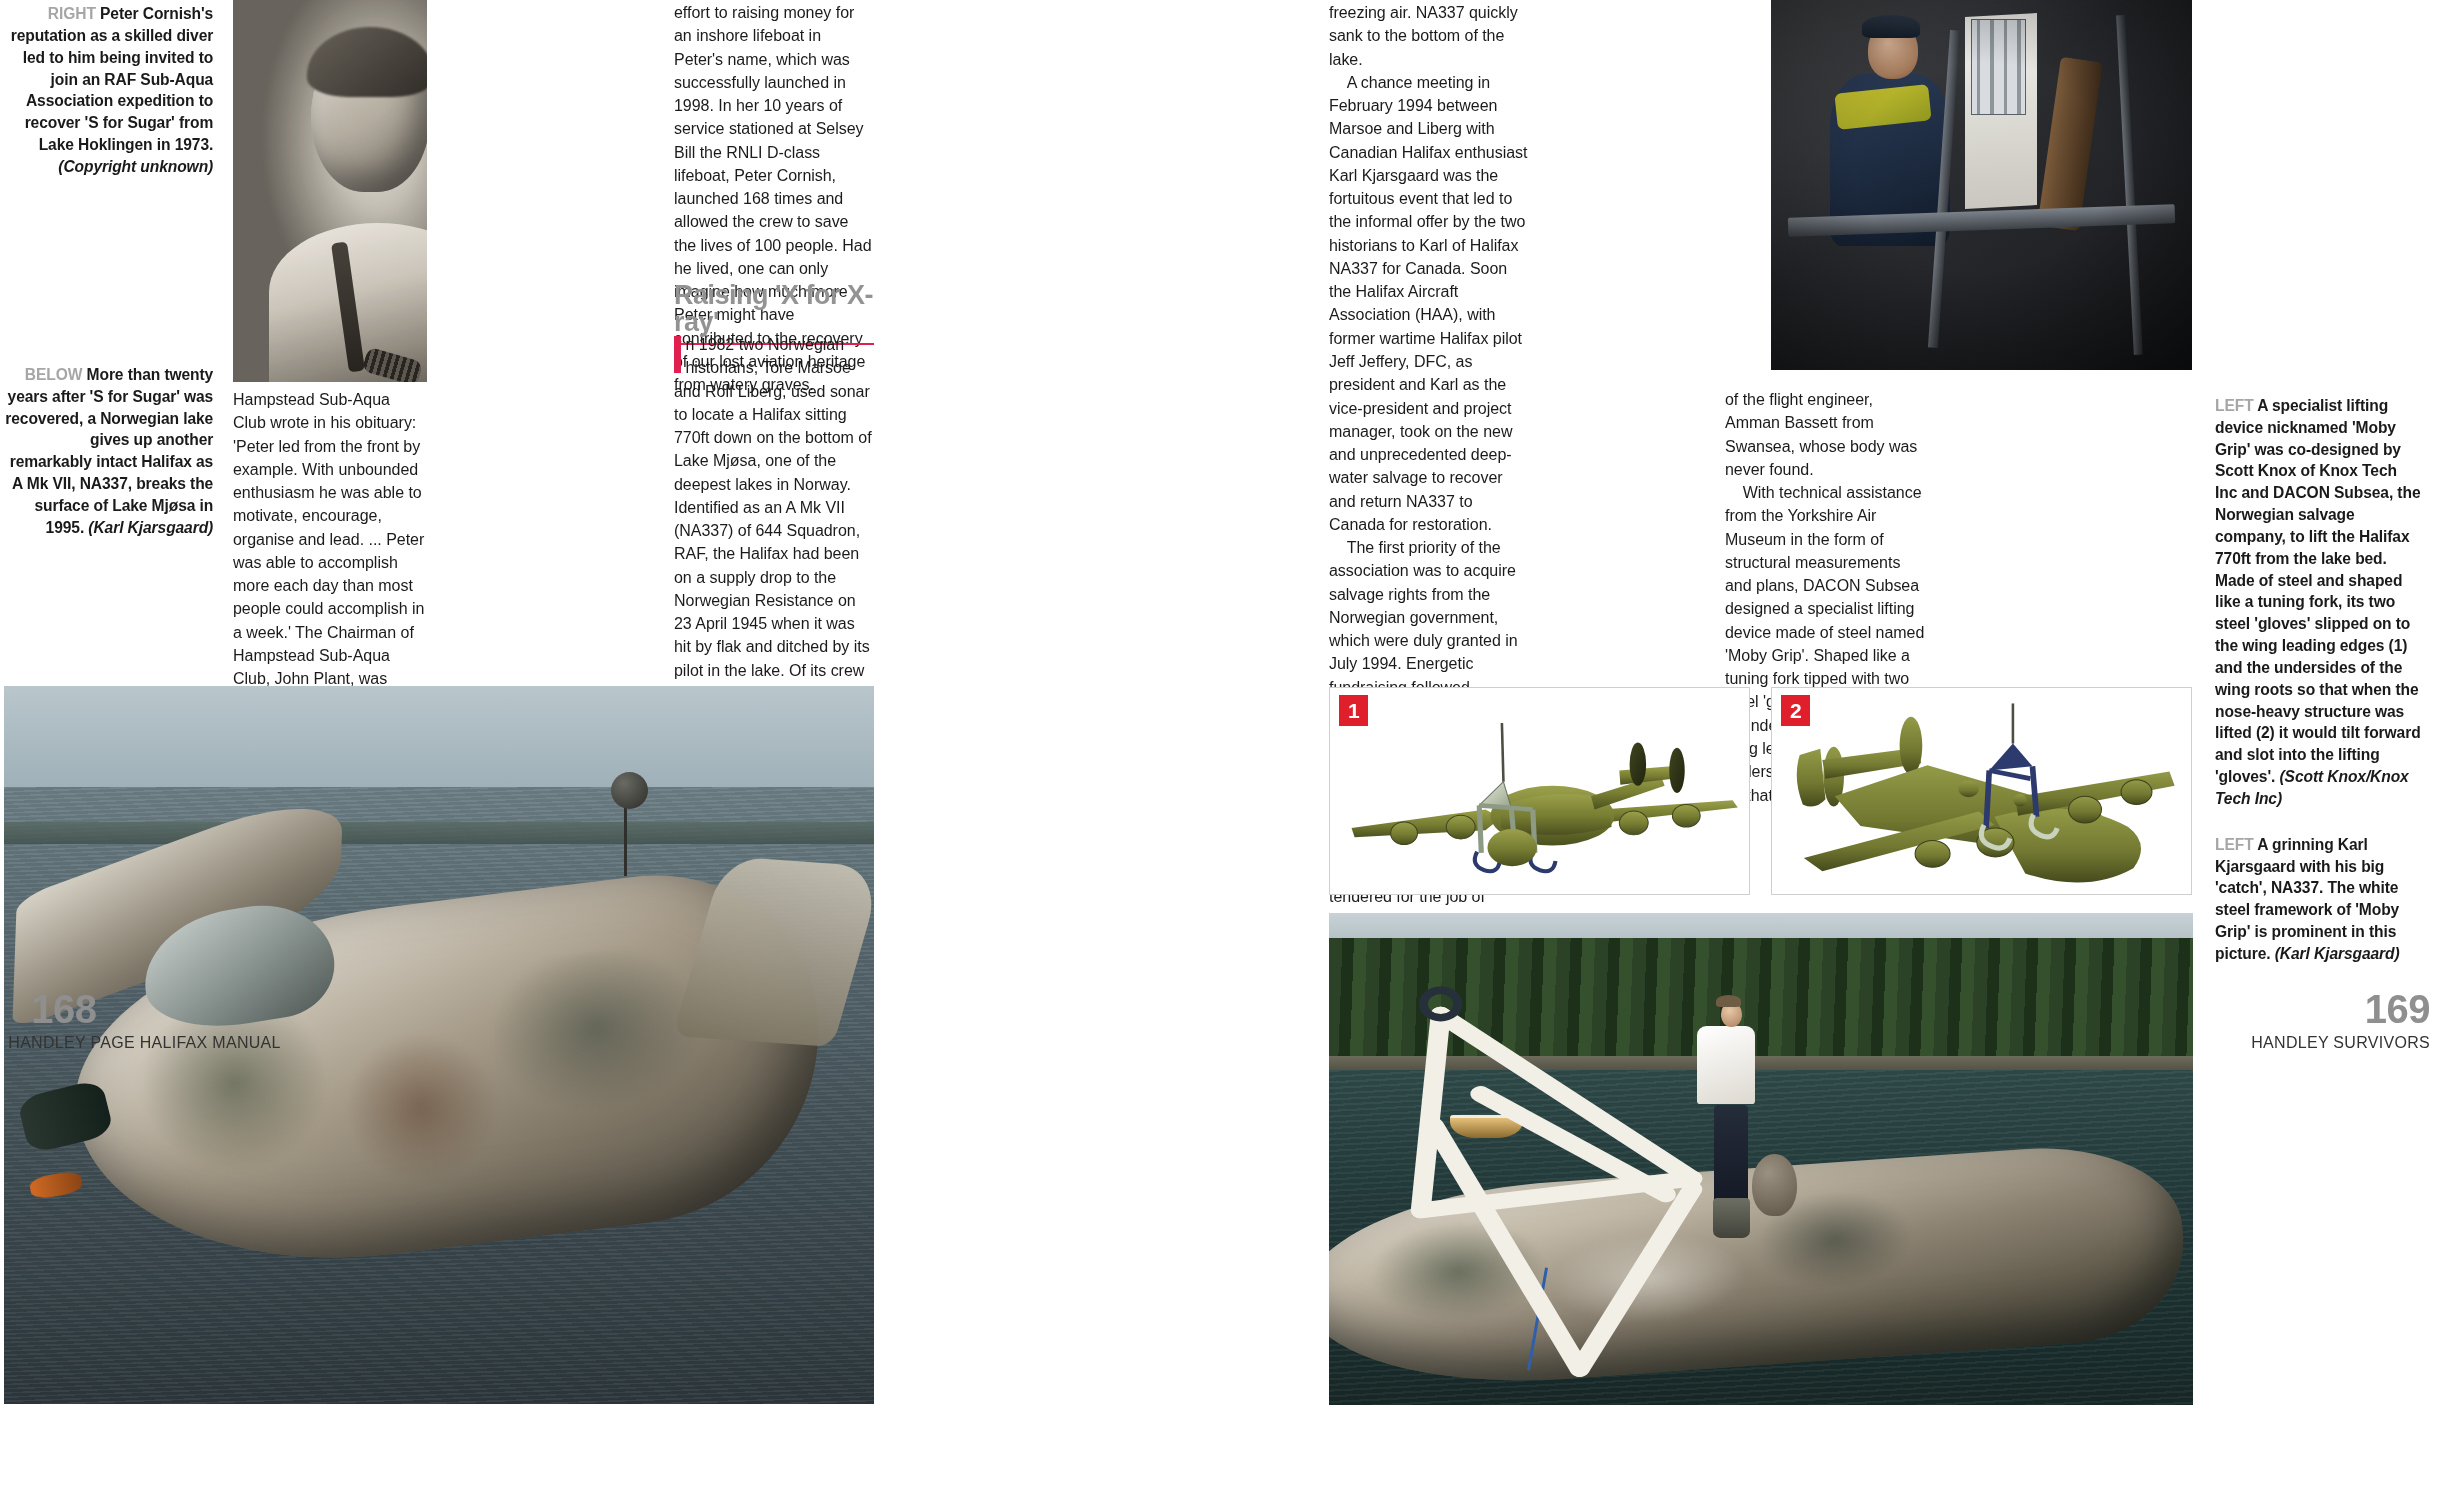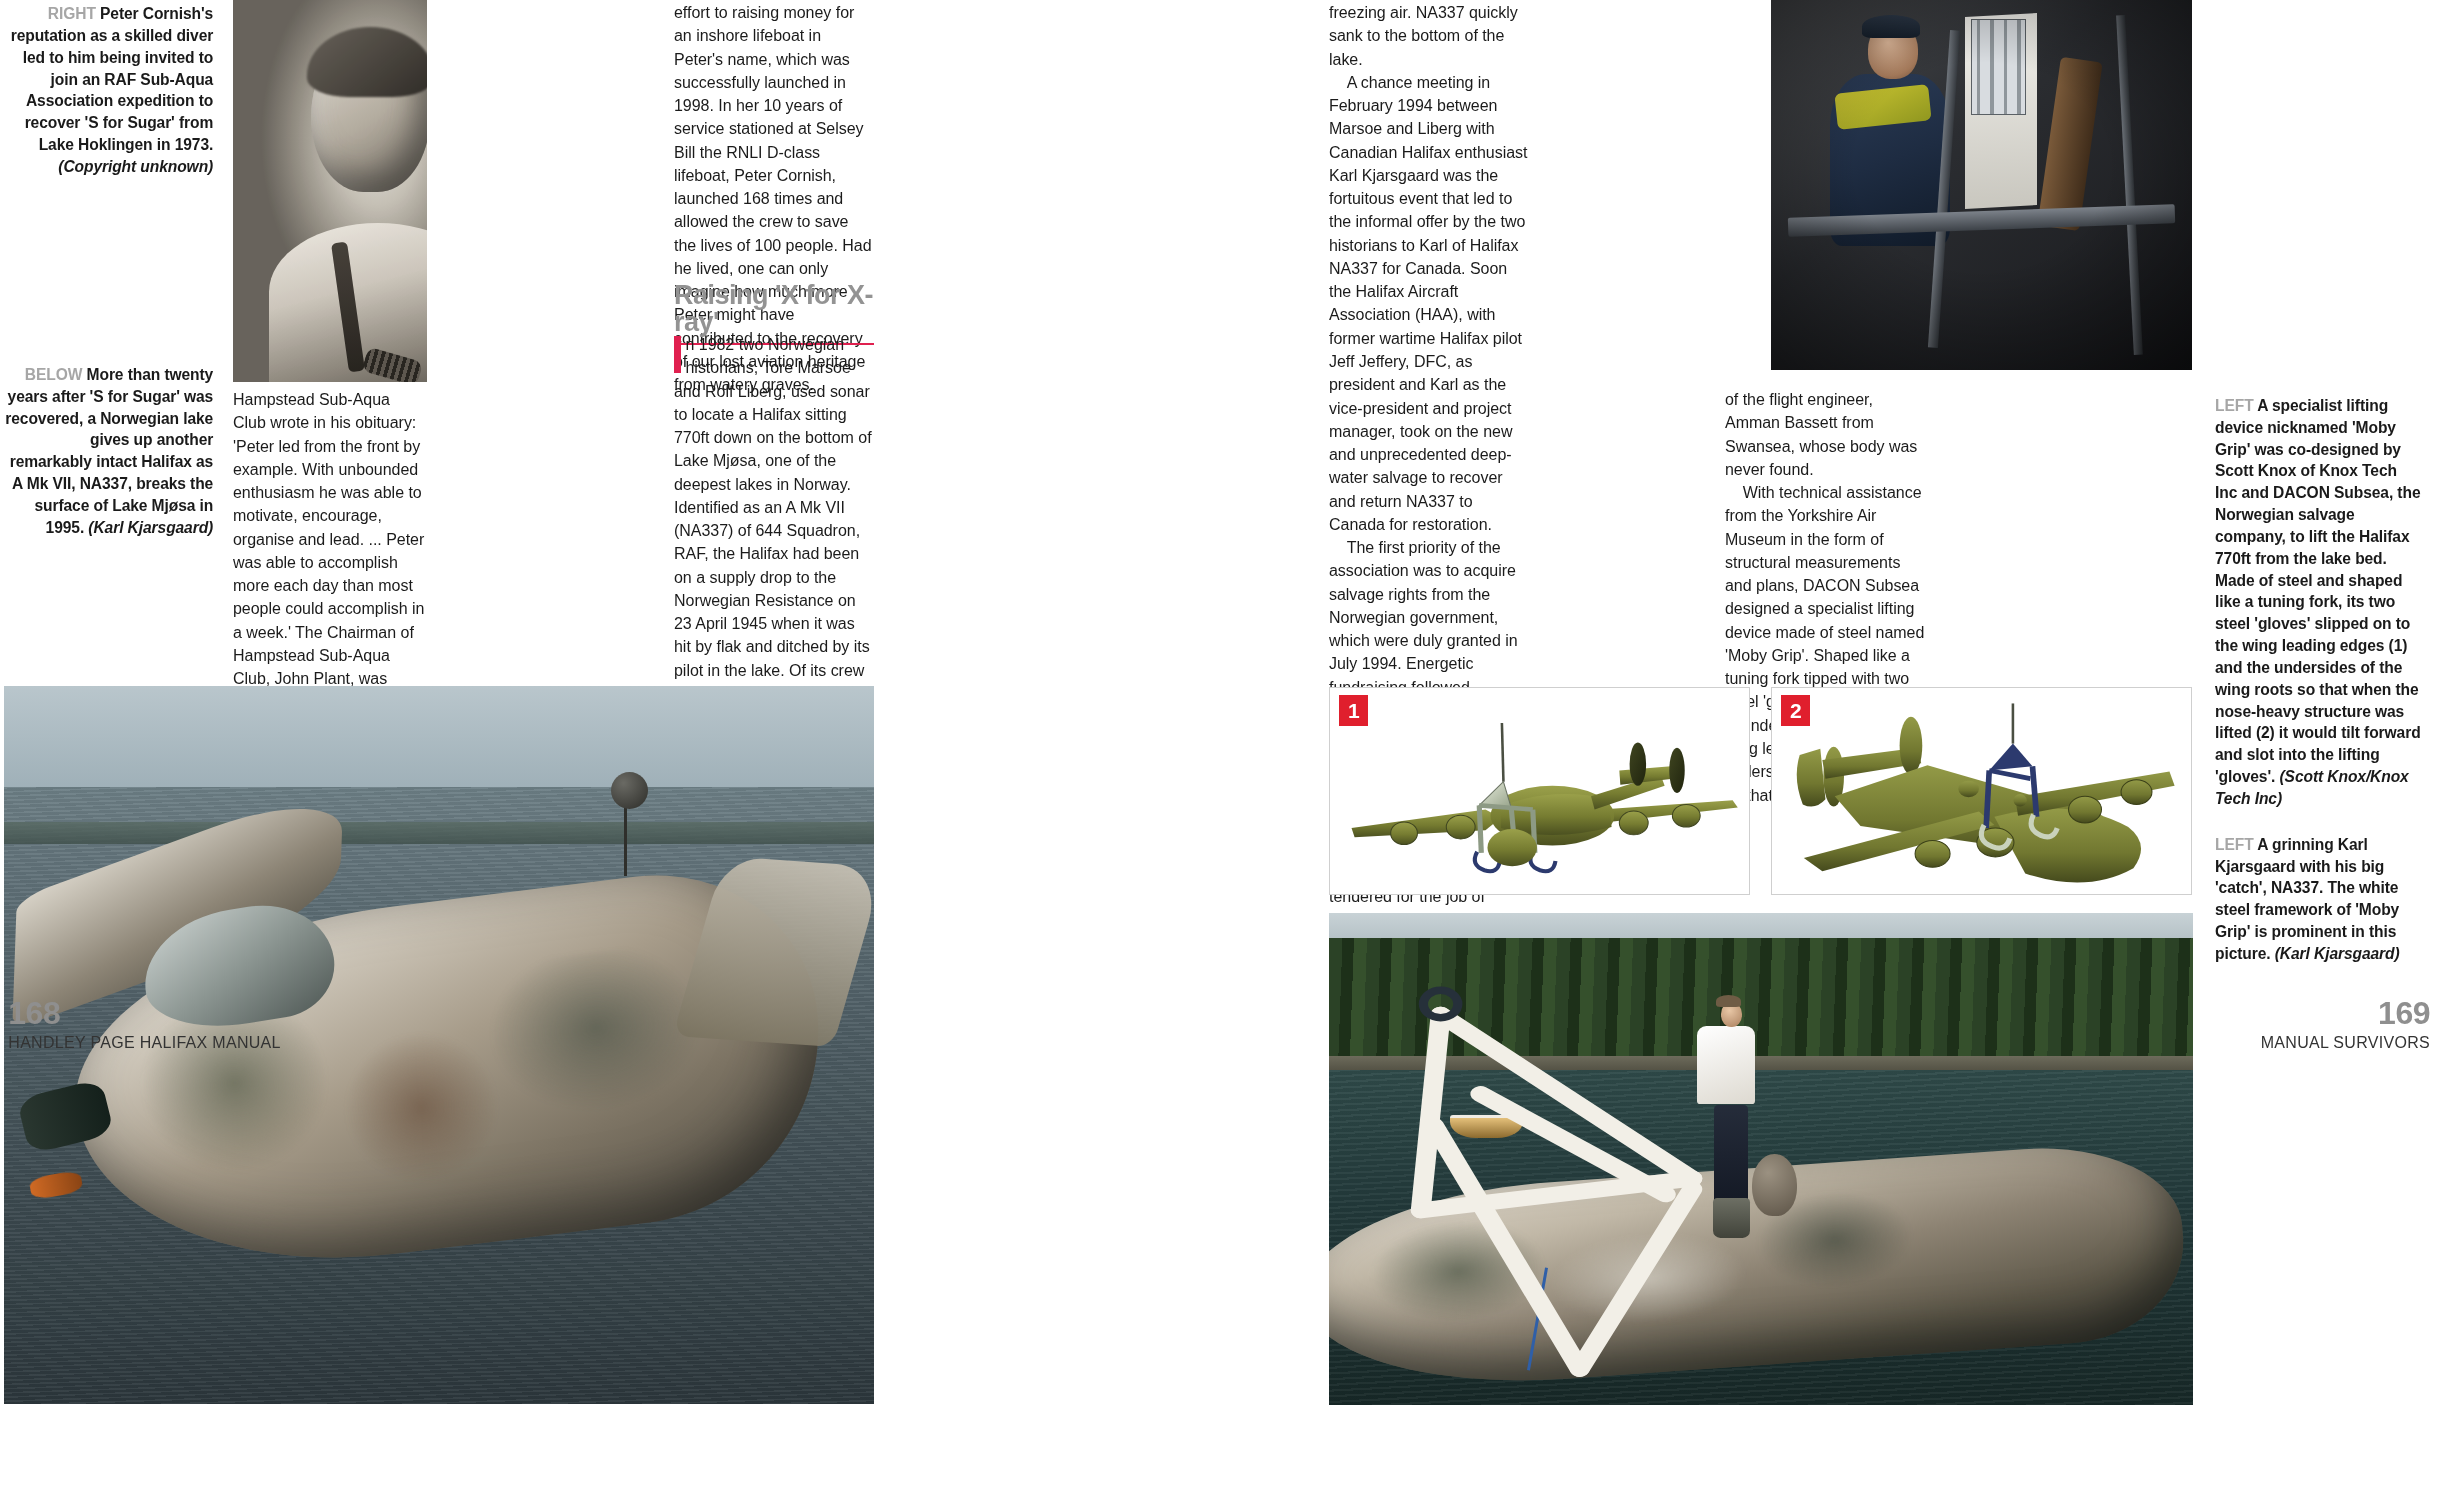--- a/index.html
+++ b/index.html
@@ -512,25 +512,26 @@
     width: 208px;
   }
   .side-captions .cap-block { margin-bottom: 24px; }
 
   
   .folio {
     position: absolute;
     bottom: 19px;
   }
   .folio .num {
-    font-size: 32px;
+    font-size: 40px;
     font-weight: bold;
     color: #8f8f8f;
     line-height: 1;
     letter-spacing: -0.5px;
+    margin-left: 23px;
   }
   .folio .label {
     font-size: 16px;
     color: #333333;
     letter-spacing: 0.3px;
     margin-top: 5.2px;
   }
   .folio.left { left: 8.3px; text-align: left; }
   .folio.right { right: 20px; text-align: right; }
   .folio.right .label { text-align: right; }
@@ -758,17 +759,17 @@
     <div class="cap-block caption">
       <span class="lead">LEFT</span><span> A specialist lifting device nicknamed 'Moby Grip' was co-designed by Scott Knox of Knox Tech Inc and DACON Subsea, the Norwegian salvage company, to lift the Halifax 770ft from the lake bed. Made of steel and shaped like a tuning fork, its two steel 'gloves' slipped on to the wing leading edges (1) and the undersides of the wing roots so that when the nose-heavy structure was lifted (2) it would tilt forward and slot into the lifting 'gloves'. </span><span class="credit">(Scott Knox/Knox Tech Inc)</span>
     </div>
     <div class="cap-block caption">
       <span class="lead">LEFT</span><span> A grinning Karl Kjarsgaard with his big 'catch', NA337. The white steel framework of 'Moby Grip' is prominent in this picture. </span><span class="credit">(Karl Kjarsgaard)</span>
     </div>
   </div>
 
   <div class="folio right">
     <div class="num">169</div>
-    <div class="label">MANUAL SURVIVORS</div>
+    <div class="label">HANDLEY SURVIVORS</div>
   </div>
 
 </div>
 
 
 </body></html>

